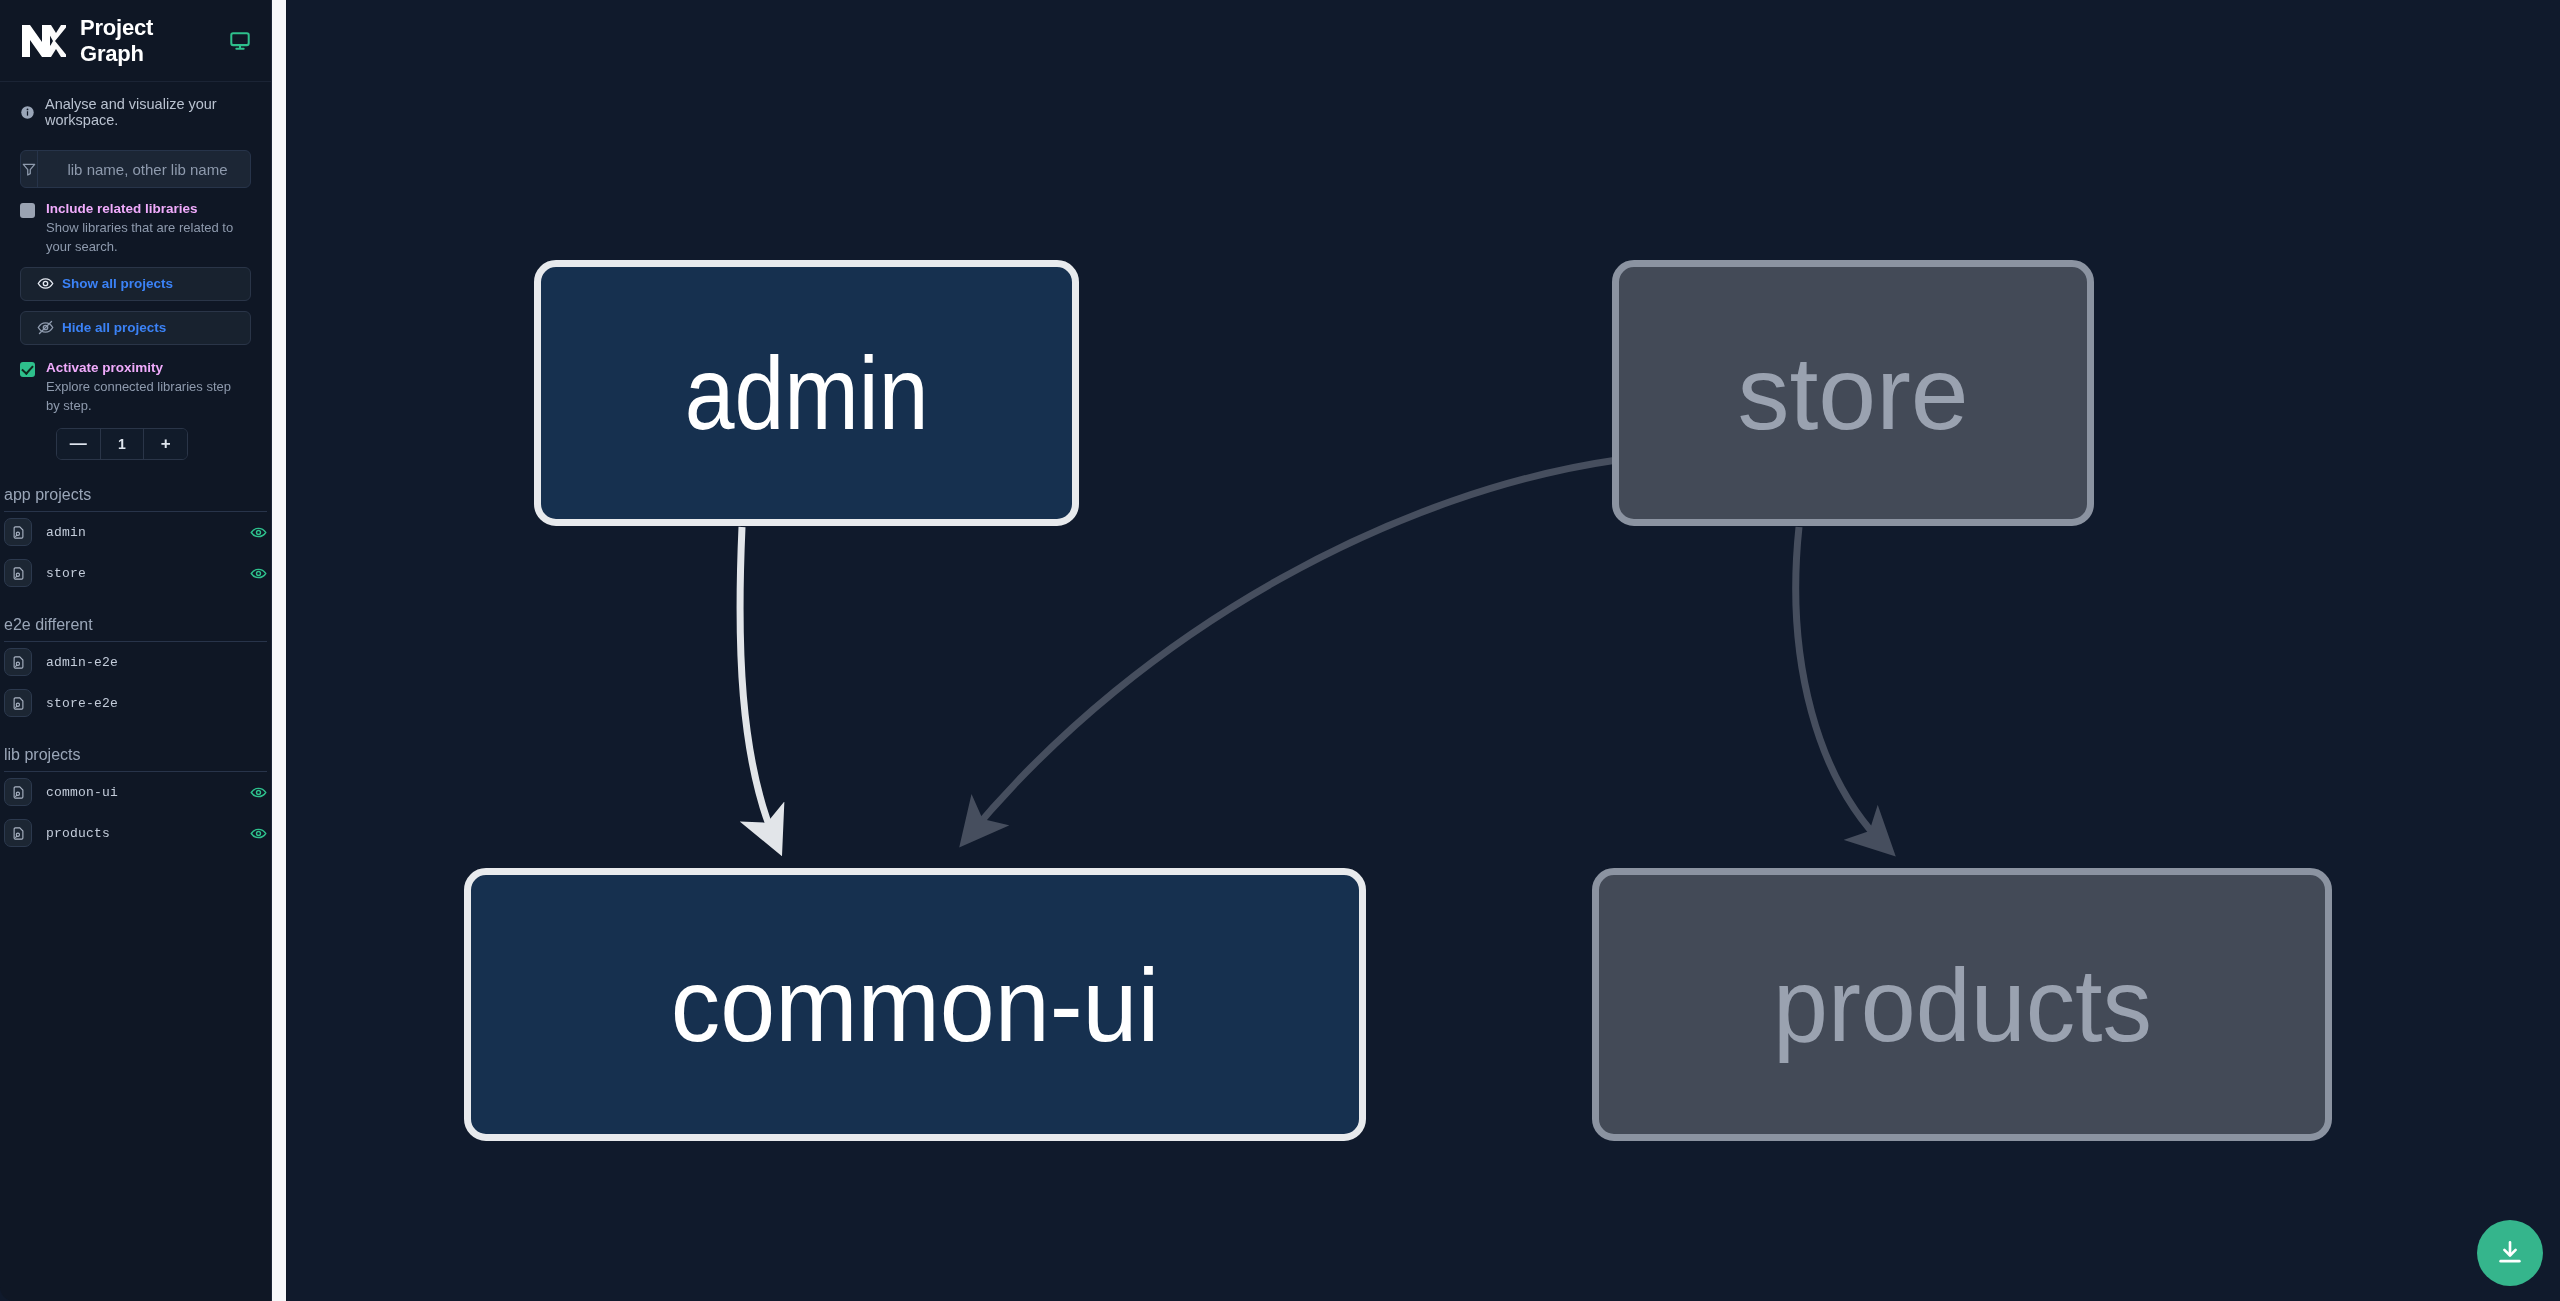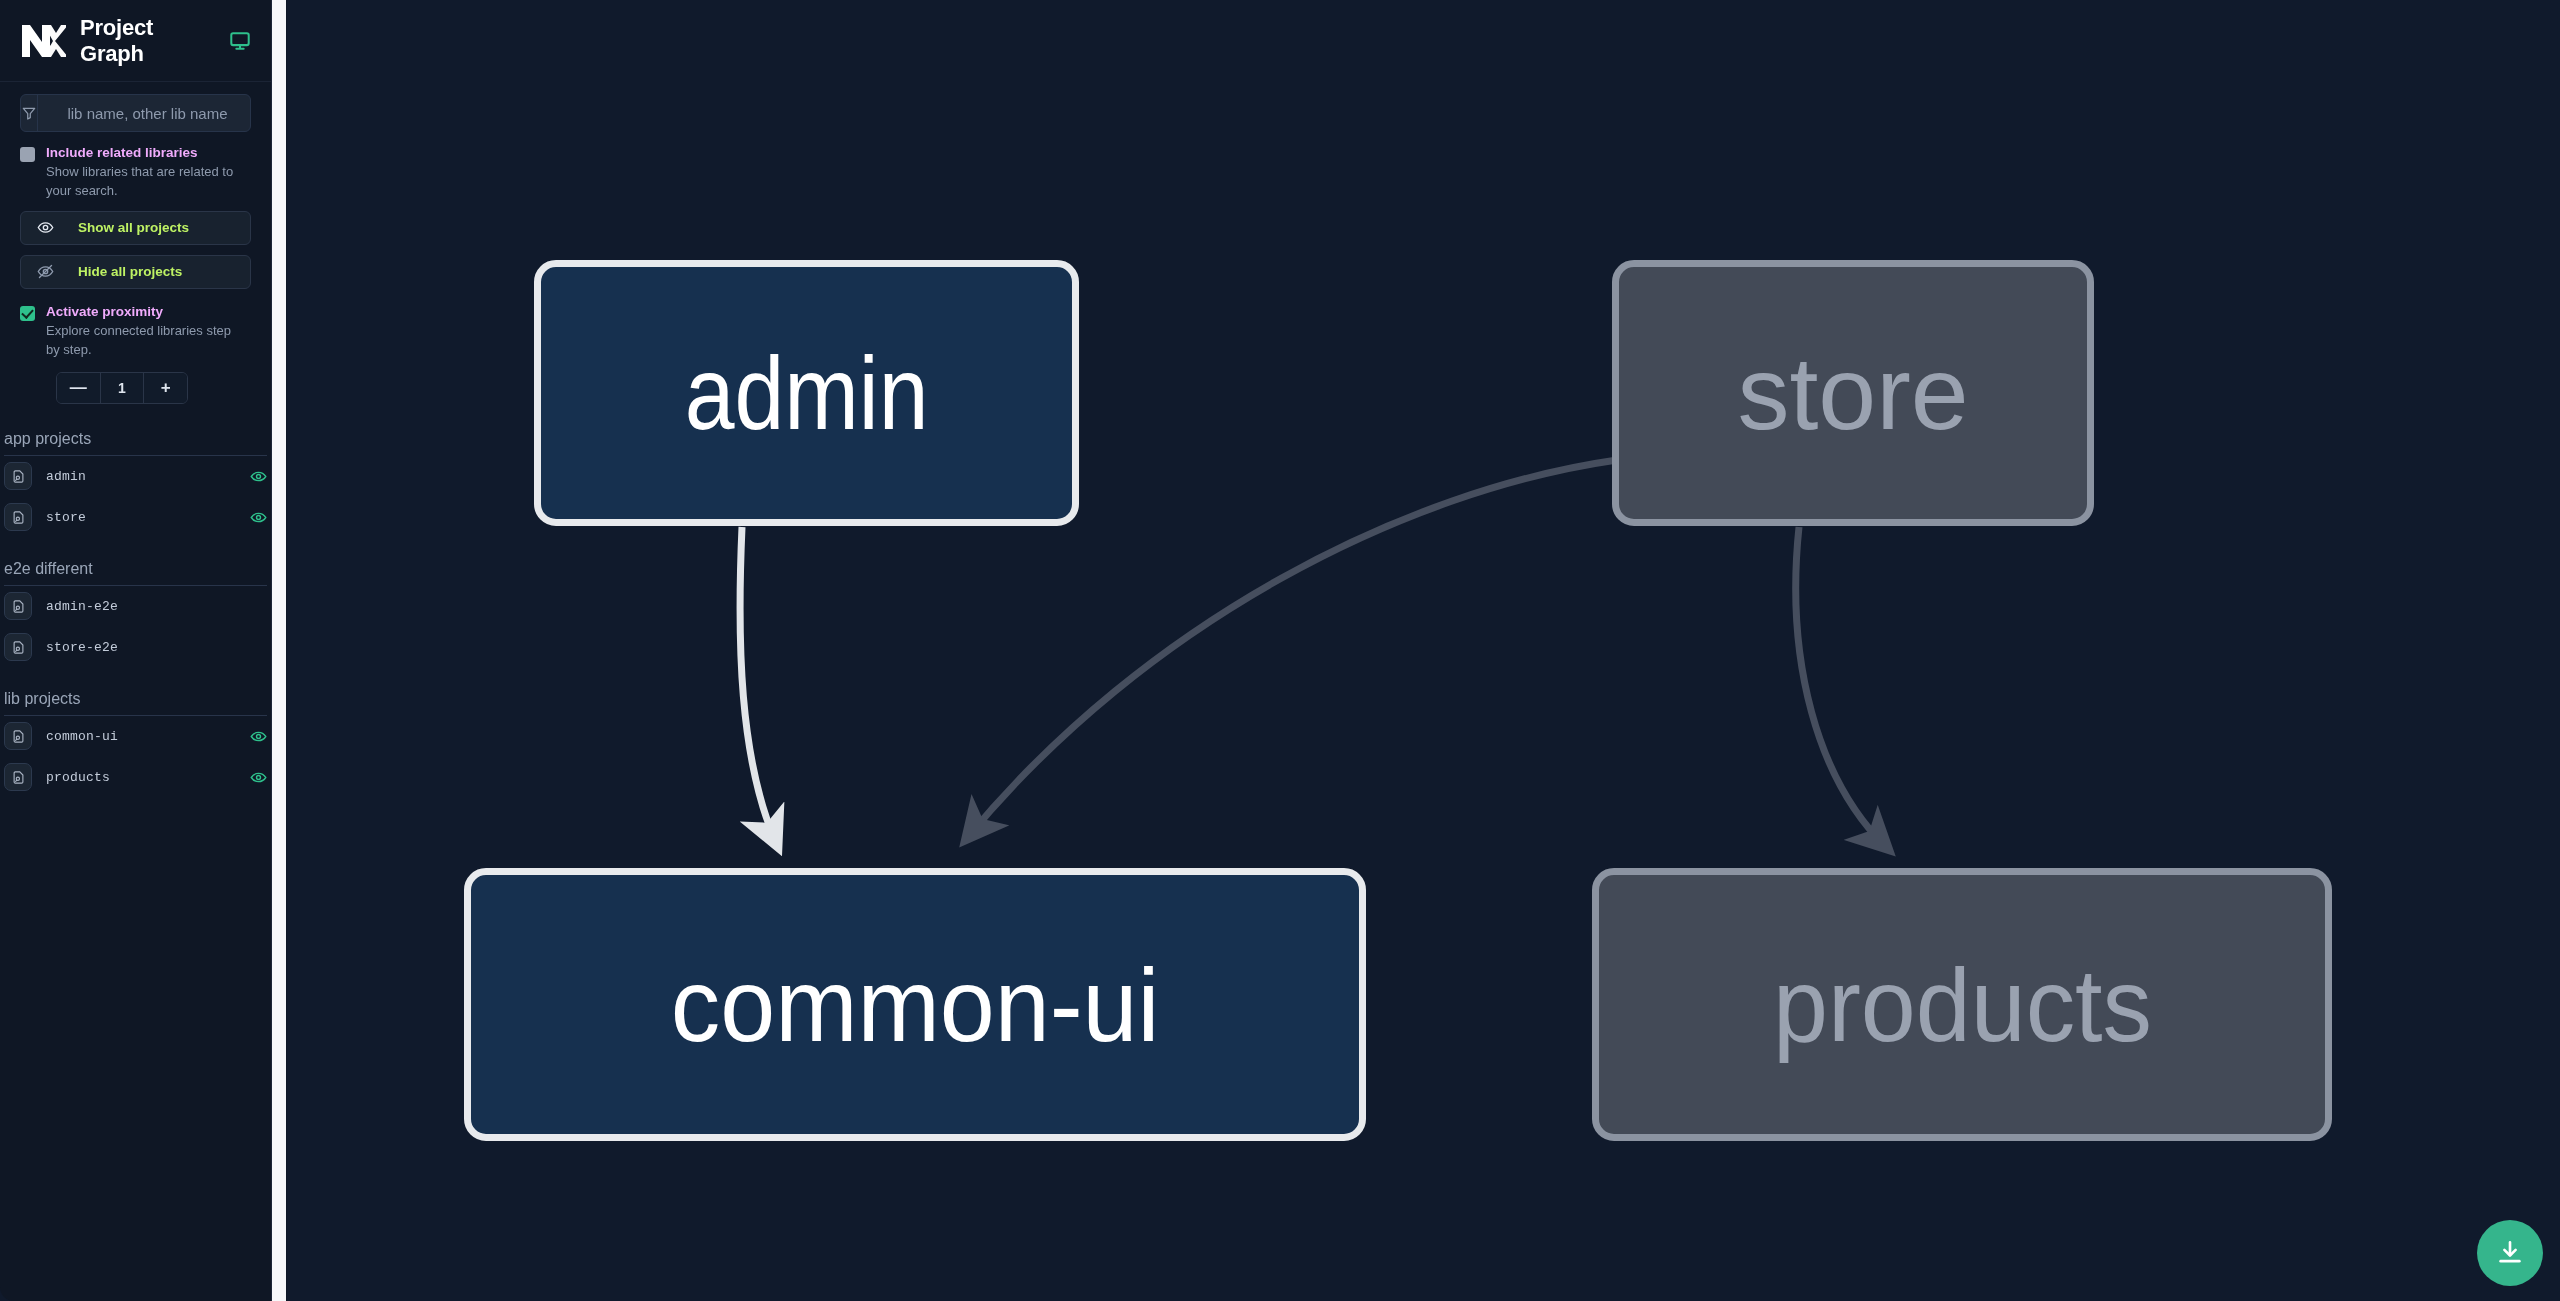--- a/index.html
+++ b/index.html
@@ -100,27 +100,27 @@
     left: 4px; top: 1px; width: 5px; height: 9px;
     border: solid #10291f; border-width: 0 2px 2px 0;
     transform: rotate(42deg);
   }
   .chk-label { color: #f0abfc; font-size: 13.5px; font-weight: 700; line-height: 1.35; }
   .chk-desc { color: #8e9aad; font-size: 13px; line-height: 1.45; margin-top: 1px; }
 
   .sb-btn {
     margin: 10px 20px 0 20px;
     height: 34px;
-    display: flex; align-items: center; gap: 24px;
+    display: flex; align-items: center; gap: 8px;
     padding: 0 16px;
     background: #18222f;
     border: 1px solid #2a3purple;
     border: 1px solid #2a3548;
     border-radius: 6px;
-    color: #bef264; font-size: 13.5px; font-weight: 700;
+    color: #3b82f6; font-size: 13.5px; font-weight: 700;
     cursor: pointer;
   }
   .sb-btn svg { width: 17px; height: 17px; flex: none; }
 
   .prox-stepper {
     margin: 12px 20px 0 56px;
     display: inline-flex;
     border: 1px solid #2a3548;
     border-radius: 6px;
     overflow: hidden;
@@ -224,20 +224,30 @@
       </span>
       <span class="sb-title">Project Graph</span>
       <span class="monitor-icon">
         <svg viewBox="0 0 24 24" fill="none" stroke="#2ec08c" stroke-width="2.2" stroke-linecap="round" stroke-linejoin="round">
           <rect x="2.5" y="3.5" width="19" height="13" rx="2"></rect>
           <path d="M8 20.5h8M12 16.5v4"></path>
         </svg>
       </span>
     </div>
 
+    <div class="sb-tagline">
+      <span class="info-icon">
+        <svg viewBox="0 0 24 24">
+            <circle cx="12" cy="12" r="10" fill="#9aa6b8"></circle>
+          <rect x="11" y="10" width="2" height="7" fill="#0f1725"></rect>
+          <circle cx="12" cy="7" r="1.4" fill="#0f1725"></circle>
+          </svg>
+      </span>
+      <span>Analyse and visualize your workspace.</span>
+    </div>
 
     <div class="sb-search-wrap">
       <span class="sb-search-icon-box">
         <span class="filter-icon">
           <svg viewBox="0 0 24 24" fill="none" stroke="#8e9aad" stroke-width="1.9" stroke-linejoin="round">
               <path d="M3.5 5h17l-6.6 8v6l-3.8 2v-8z"></path>
             </svg>
         </span>
       </span>
       <input class="sb-search-input" type="text" value="" placeholder="lib name, other lib name" style="">

